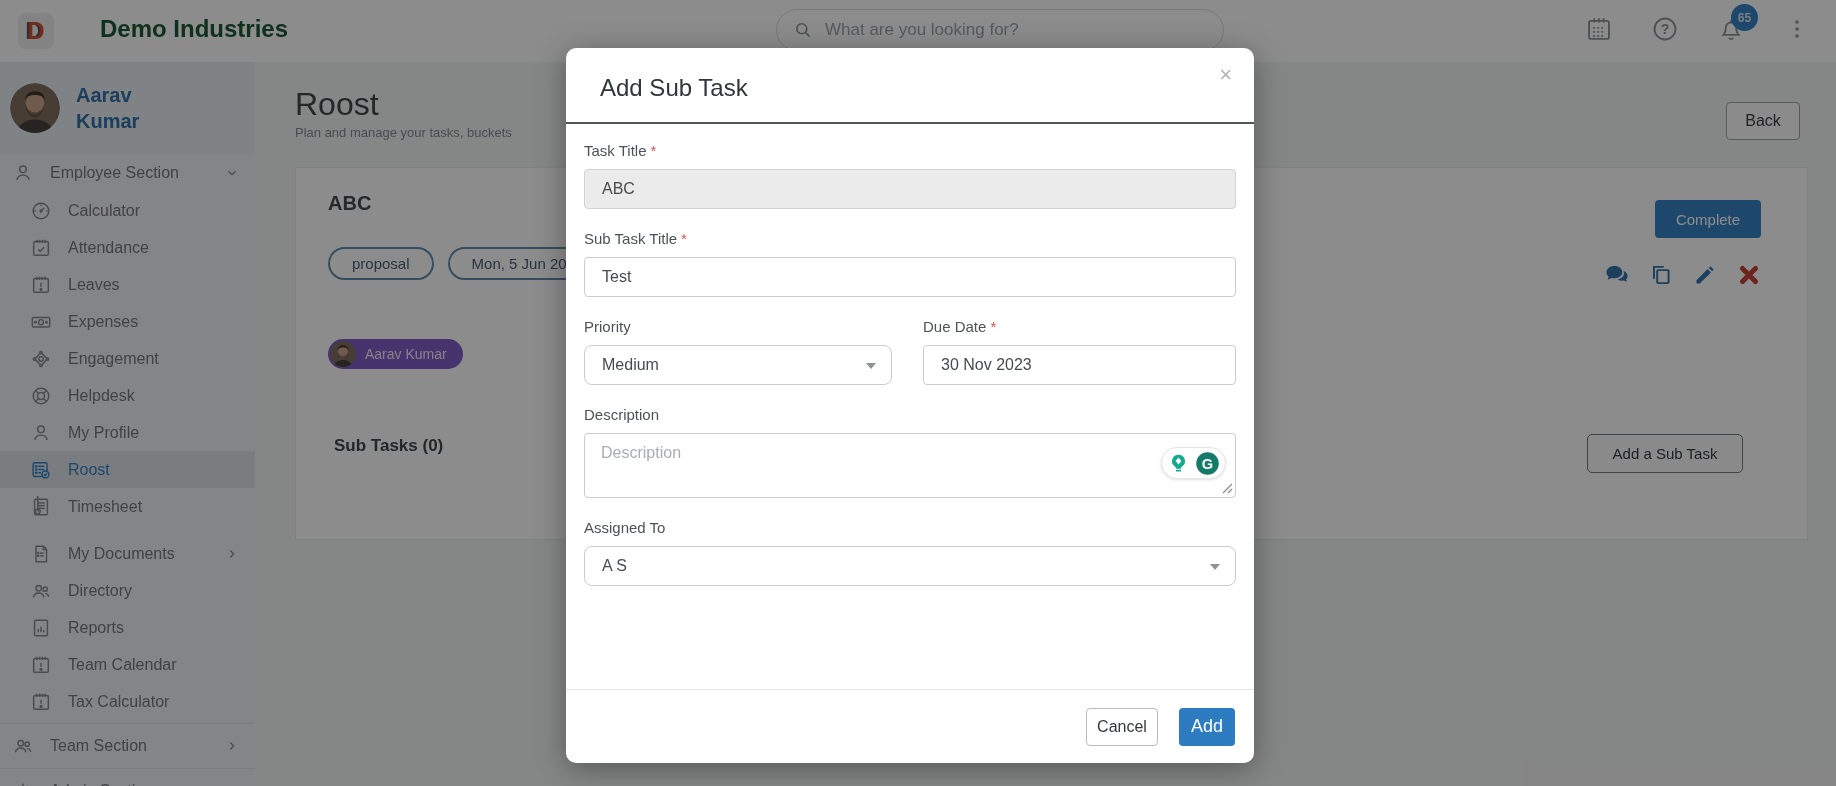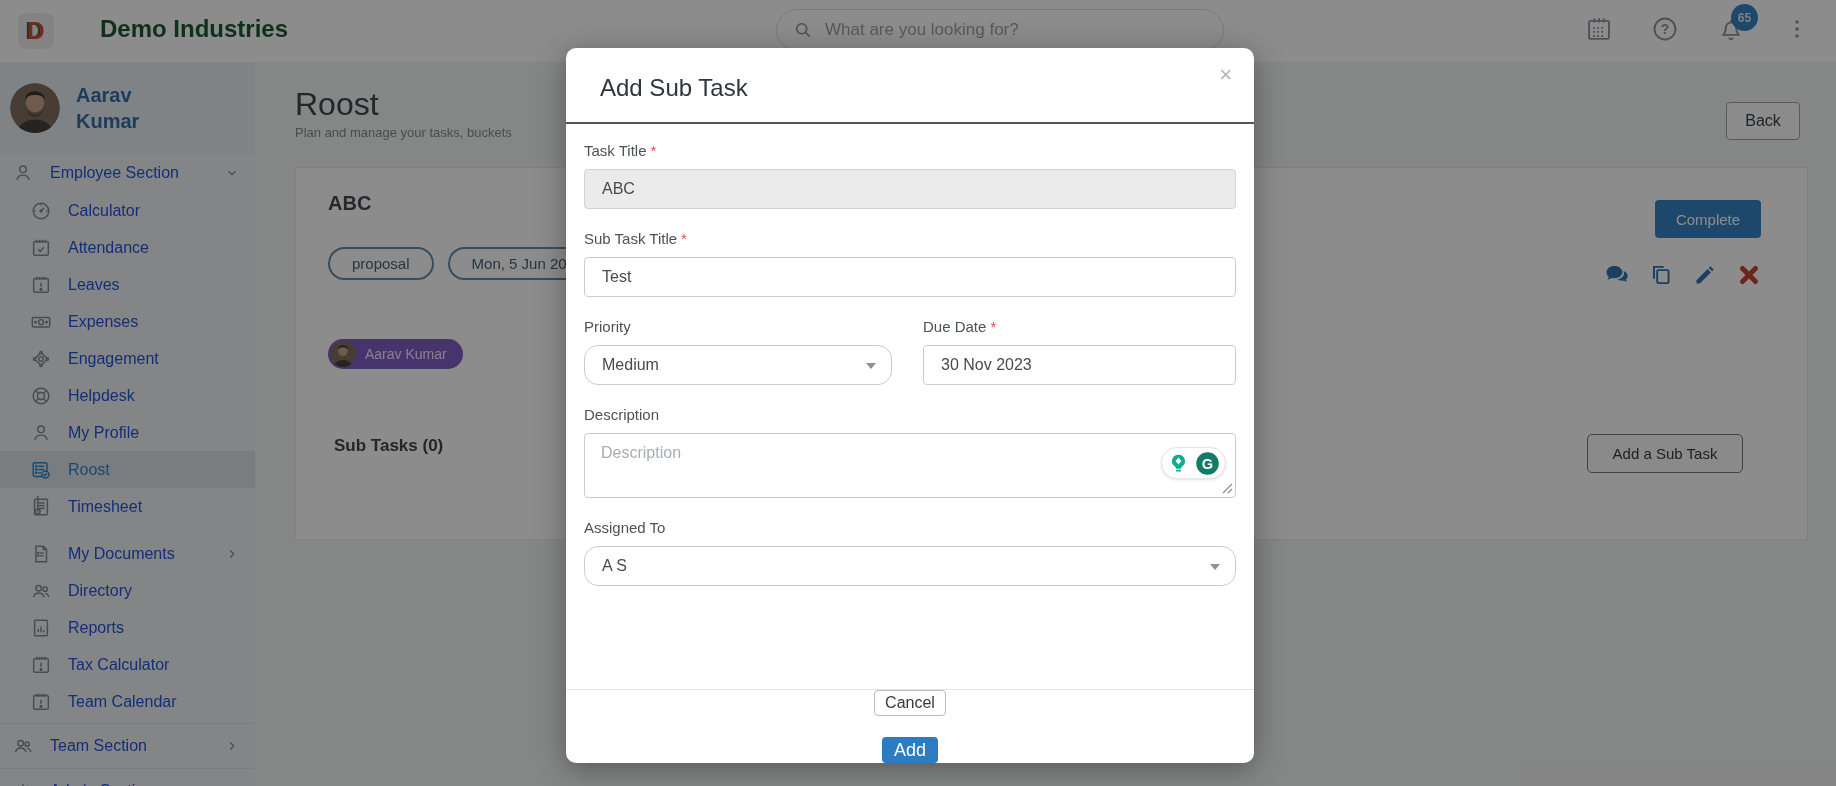--- a/index.html
+++ b/index.html
@@ -18,21 +18,21 @@
   .header-icons { position:absolute; right:24px; top:14px; display:flex; align-items:center; gap:36px; color:#8b9096; }
   .hicon { position:relative; width:30px; height:30px; display:flex; align-items:center; justify-content:center; cursor:pointer; }
   .badge { position:absolute; top:-10px; right:-12px; min-width:27px; height:27px; border-radius:50%; background:#2e7fc1; color:#dfe9f2; font-size:12px; font-weight:bold; display:flex; align-items:center; justify-content:center; }
 
   
   .sidebar { position:absolute; top:62px; left:0; width:255px; height:724px; background:#eef2f5; z-index:4; }
   .user-block { height:92px; background:#e7eef3; display:flex; align-items:center; padding:0 10px; }
   .avatar { border-radius:50%; overflow:hidden; flex:0 0 auto; }
   .user-name { margin-left:16px; font-size:20px; line-height:26px; font-weight:600; color:#2d6ca5; }
   .menu { padding-top:0; }
-  .mrow { height:37px; display:flex; align-items:center; position:relative; color:#1d4ed8; font-size:16px; cursor:pointer; }
+  .mrow { height:37px; display:flex; align-items:center; position:relative; color:#737373; font-size:16px; cursor:pointer; }
   .mrow .micon { width:22px; height:22px; color:#7e888f; margin-right:16px; flex:0 0 auto; }
   .mrow.section { padding-left:12px; font-size:16px; height:38px; }
   .mrow.child { padding-left:30px; }
   .mrow.selected { background:#dce3e9; color:#2e7fc1; }
   .mrow.selected .micon { color:#2e7fc1; }
   .chev { position:absolute; right:16px; color:#7e888f; width:14px; height:14px; }
   .mgap { height:10px; }
   .mdivider { border-top:1px solid #dde3e8; margin:3px 0; }
 
   
@@ -61,28 +61,28 @@
   .modal-close { position:absolute; right:22px; top:16px; font-size:22px; color:#b4b4b4; cursor:pointer; line-height:1; }
   .modal-body { padding:18px 18px 0 18px; }
   .fgroup { margin-bottom:21px; }
   .flabel { font-size:15px; color:#4c5258; margin-bottom:10px; }
   .req { color:#d9534f; margin-left:4px; }
   .tinput { width:100%; height:40px; border:1px solid #cccccc; border-radius:4px; padding:0 17px; font-size:16px; color:#454b50; font-family:inherit; outline:none; background:#fff; }
   .tinput:disabled, .tinput.disabled { background:#ebebeb; border-color:#d2d2d2; color:#4a4a4a; }
   .two-col { display:flex; justify-content:space-between; margin-bottom:21px; }
   .col-l { width:308px; }
   .col-r { width:313px; }
-  .select { position:relative; height:40px; border:1px solid #cccccc; border-radius:14px; display:flex; align-items:center; padding:0 17px; font-size:16px; color:#454b50; cursor:pointer; background:#fff; }
+  .select { position:relative; height:40px; border:1px solid #cccccc; border-radius:8px; display:flex; align-items:center; padding:0 17px; font-size:16px; color:#454b50; cursor:pointer; background:#fff; }
   .select .caret { position:absolute; right:15px; top:17px; width:0; height:0; border-left:5px solid transparent; border-right:5px solid transparent; border-top:6px solid #8d9298; }
   .desc-wrap { position:relative; }
   .desc-area { width:100%; height:65px; border:1px solid #cccccc; border-radius:4px; padding:10px 16px; font-size:16px; font-family:inherit; color:#454b50; resize:none; outline:none; display:block; }
   .desc-area::placeholder { color:#a7adb3; }
   .gram-pill { position:absolute; right:10px; top:14px; height:32px; background:#fff; border:1px solid #e6e6e6; border-radius:16px; box-shadow:0 1px 3px rgba(0,0,0,.12); display:flex; align-items:center; gap:3px; padding:0 4px; }
   .resize-handle { position:absolute; right:3px; bottom:4px; width:11px; height:11px; }
-  .modal-footer { position:absolute; bottom:0; left:0; right:0; height:74px; border-top:1px solid #e4e4e4; display:flex; align-items:center; justify-content:flex-end; gap:21px; padding:0 19px;flex-direction:column; }
+  .modal-footer { position:absolute; bottom:0; left:0; right:0; height:74px; border-top:1px solid #e4e4e4; display:flex; align-items:center; justify-content:flex-end; gap:21px; padding:0 19px; }
   .cancel-btn { width:72px; height:38px; background:#fff; border:1px solid #bcbcbc; border-radius:4px; font-size:16px; color:#33383d; cursor:pointer; font-family:inherit; }
   .add-btn { width:56px; height:38px; background:#2d7cc1; border:none; border-radius:4px; font-size:18px; color:#fff; cursor:pointer; font-family:inherit; }
 </style>
 </head>
 <body>
 
 <div class="header">
   <div class="logo-box">
     <span class="logo-letter">D</span>
   </div>
@@ -297,33 +297,33 @@
     <div class="mrow child">
       <svg class="micon" viewBox="0 0 24 24" fill="none" stroke="currentColor" stroke-width="1.6">
           <rect x="4" y="5" width="16" height="15" rx="1.5"></rect>
           <line x1="7.5" y1="3" x2="7.5" y2="6.5"></line>
           <line x1="10.5" y1="3" x2="10.5" y2="6.5"></line>
           <line x1="13.5" y1="3" x2="13.5" y2="6.5"></line>
           <line x1="16.5" y1="3" x2="16.5" y2="6.5"></line>
           <line x1="12" y1="9.5" x2="12" y2="14"></line>
           <circle cx="12" cy="16.8" r=".9" fill="currentColor"></circle>
         </svg>
-      <span>Tax Calculator</span>
+      <span>Team Calendar</span>
     </div>
     <div class="mrow child">
       <svg class="micon" viewBox="0 0 24 24" fill="none" stroke="currentColor" stroke-width="1.6">
           <rect x="4" y="5" width="16" height="15" rx="1.5"></rect>
           <line x1="7.5" y1="3" x2="7.5" y2="6.5"></line>
           <line x1="10.5" y1="3" x2="10.5" y2="6.5"></line>
           <line x1="13.5" y1="3" x2="13.5" y2="6.5"></line>
           <line x1="16.5" y1="3" x2="16.5" y2="6.5"></line>
           <line x1="12" y1="9.5" x2="12" y2="14"></line>
           <circle cx="12" cy="16.8" r=".9" fill="currentColor"></circle>
         </svg>
-      <span>Team Calendar</span>
+      <span>Tax Calculator</span>
     </div>
 
     <div class="mdivider"></div>
 
     <div class="mrow section">
       <svg class="micon" viewBox="0 0 24 24" fill="none" stroke="currentColor" stroke-width="1.6">
           <circle cx="9.5" cy="9" r="3"></circle>
           <circle cx="16.5" cy="10" r="2.3"></circle>
           <path d="M3.8 18.8c.6-3 2.8-4.6 5.7-4.6s5.1 1.6 5.7 4.6"></path>
           <path d="M16.5 14.6c2 .2 3.5 1.5 4 3.8"></path>

